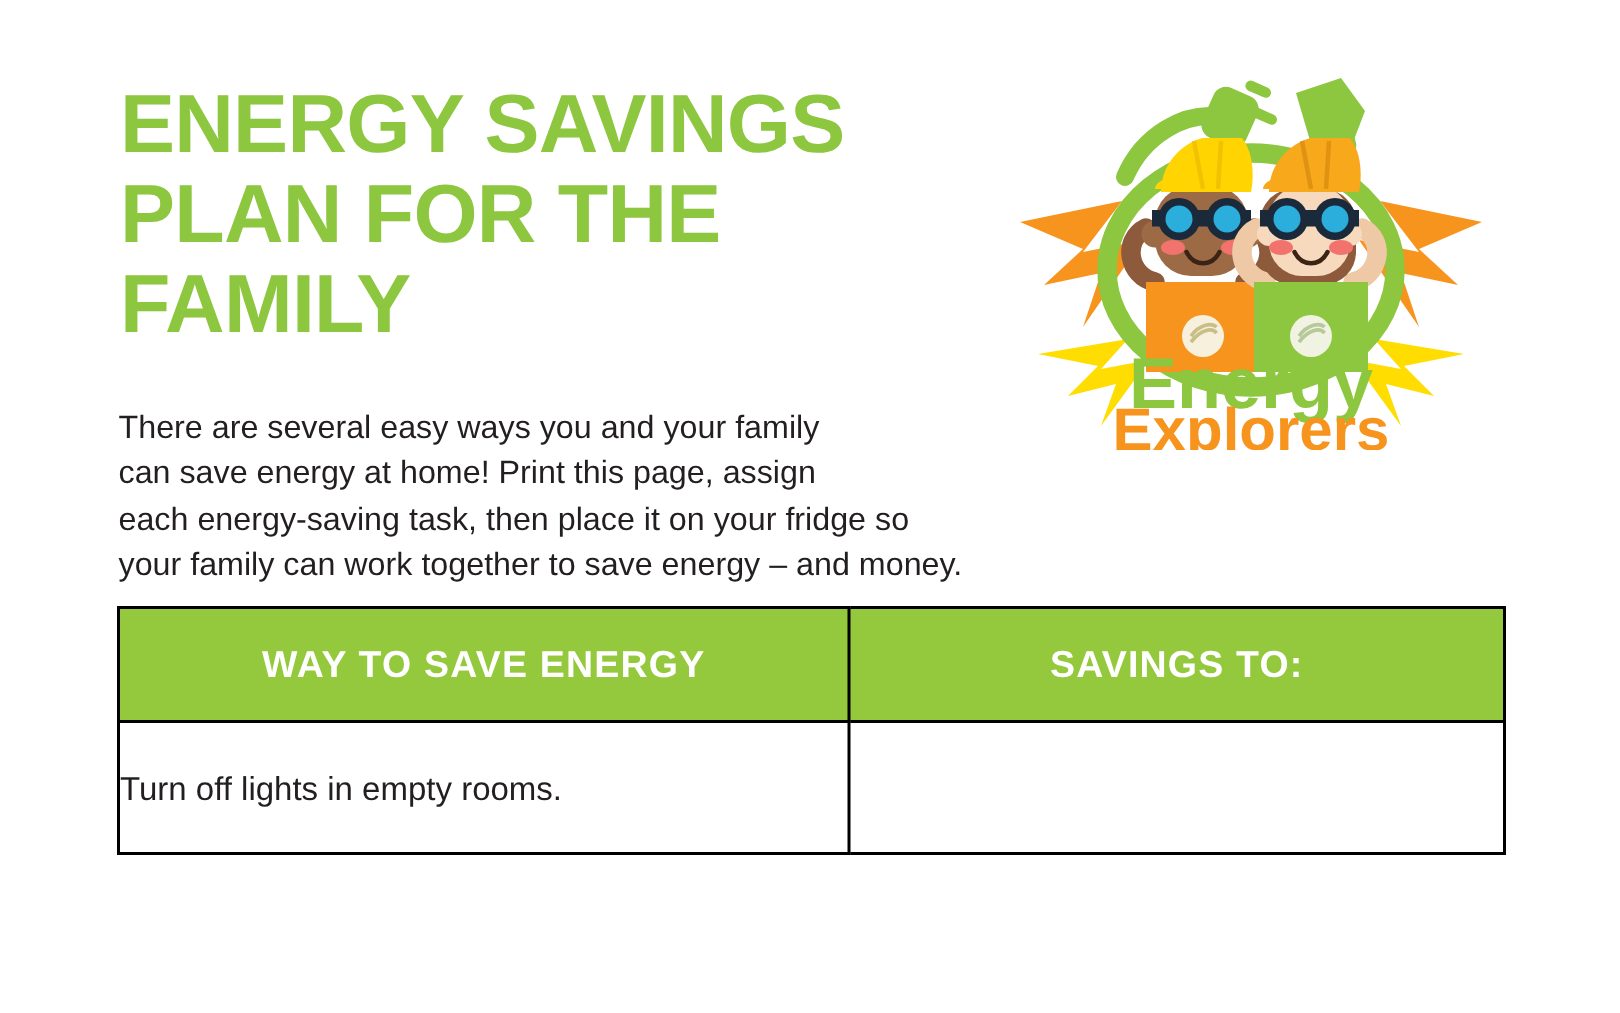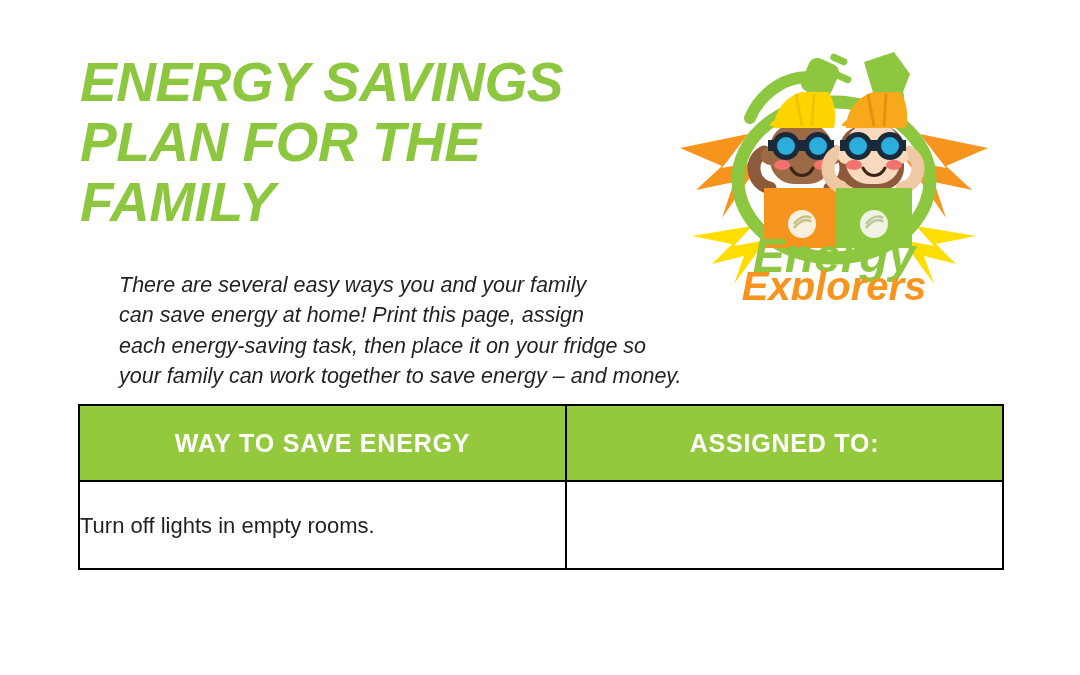--- a/index.html
+++ b/index.html
@@ -21,21 +21,20 @@
     background: #ffffff;
   }
 
   
   .header-zone {
     position: absolute;
     left: 0;
     top: 0;
     width: 1036px;
     height: 390px;
-    font-style: italic;
   }
 
   .title {
     position: absolute;
     left: 80px;
     top: 52px;
     width: 580px;
     color: #8DC63F;
     font-family: "Liberation Sans", sans-serif;
     font-weight: bold;
@@ -48,21 +47,20 @@
 
   .intro {
     position: absolute;
     left: 79px;
     top: 248px;
     width: 760px;
     color: #231f20;
     font-size: 21.5px;
     line-height: 30.5px;
     white-space: pre-line;
-    margin-left: 40px;
   }
 
   
   .logo {
     position: absolute;
     left: 678px;
     top: 48px;
     width: 312px;
     height: 252px;
     text-align: right;
@@ -236,21 +234,21 @@
 
   <div class="table-wrap">
     <table class="plan">
       <colgroup>
         <col class="c1">
         <col class="c2">
       </colgroup>
       <thead>
         <tr>
           <th>WAY TO SAVE ENERGY</th>
-          <th>ASSIGNED TO:</th>
+          <th>SAVINGS TO:</th>
         </tr>
       </thead>
       <tbody>
         <tr>
           <td class="task">Turn off lights in empty rooms.</td>
           <td class="assign"></td>
         </tr>
       </tbody>
     </table>
   </div>

